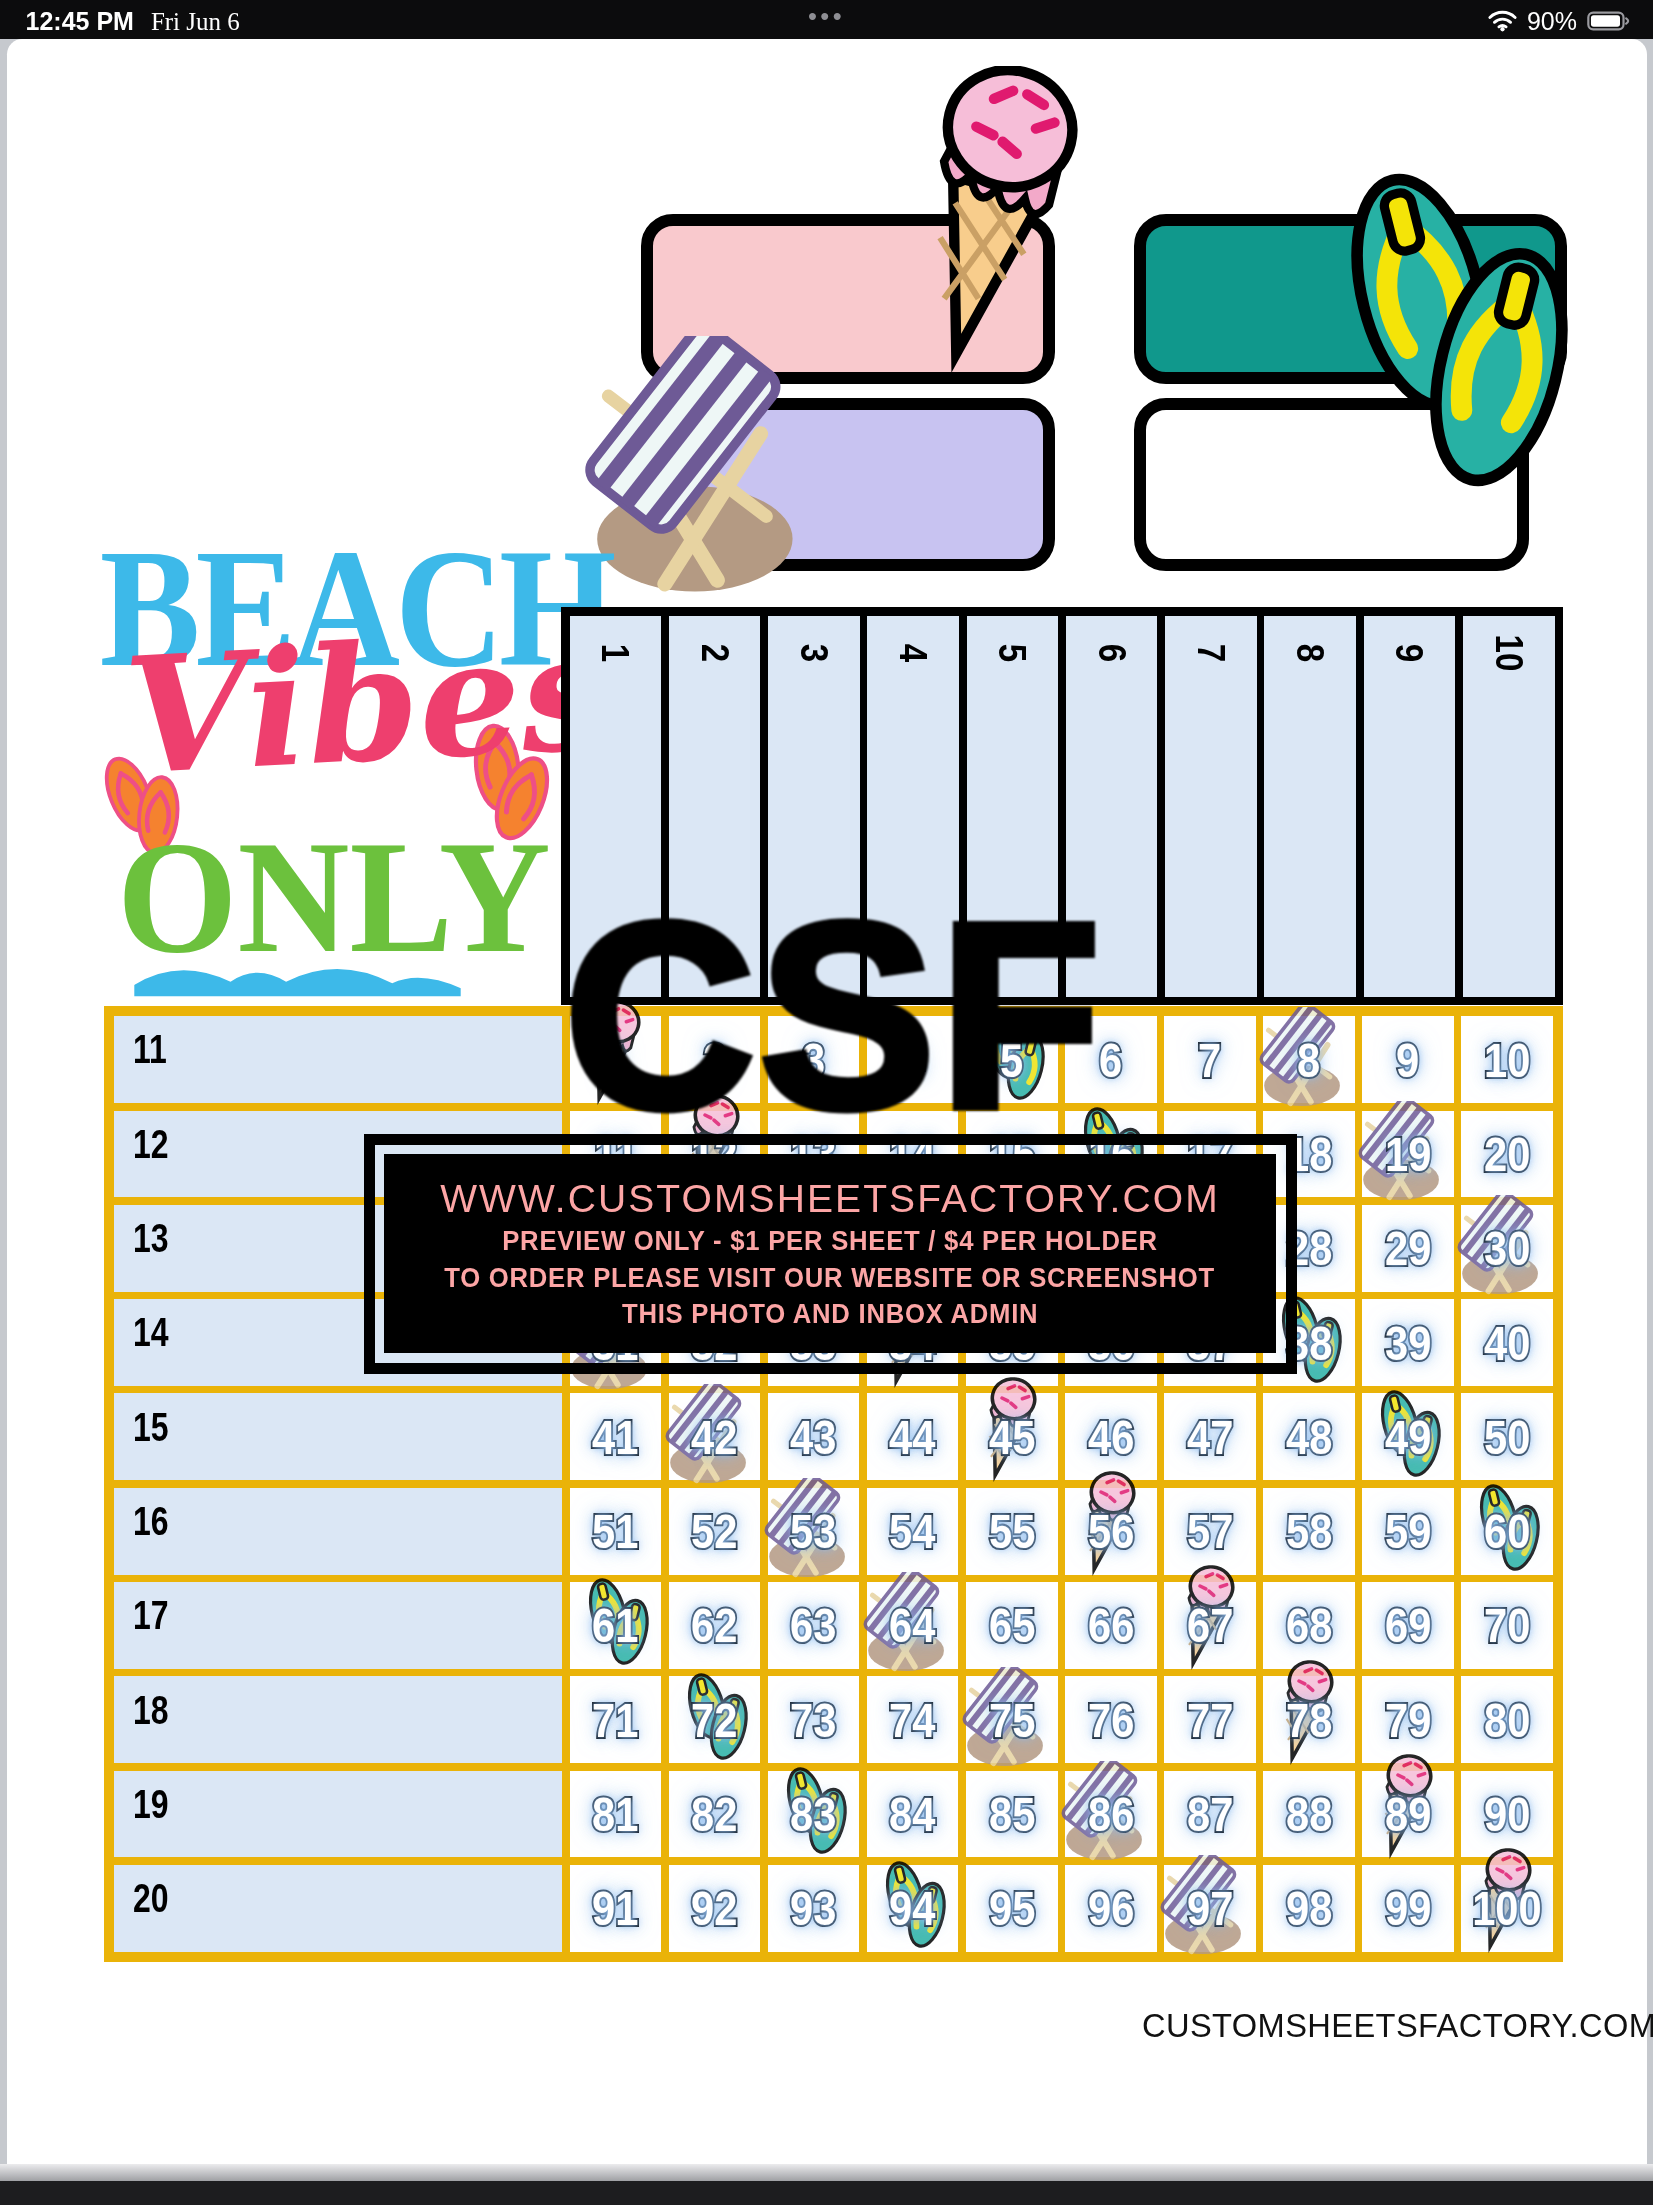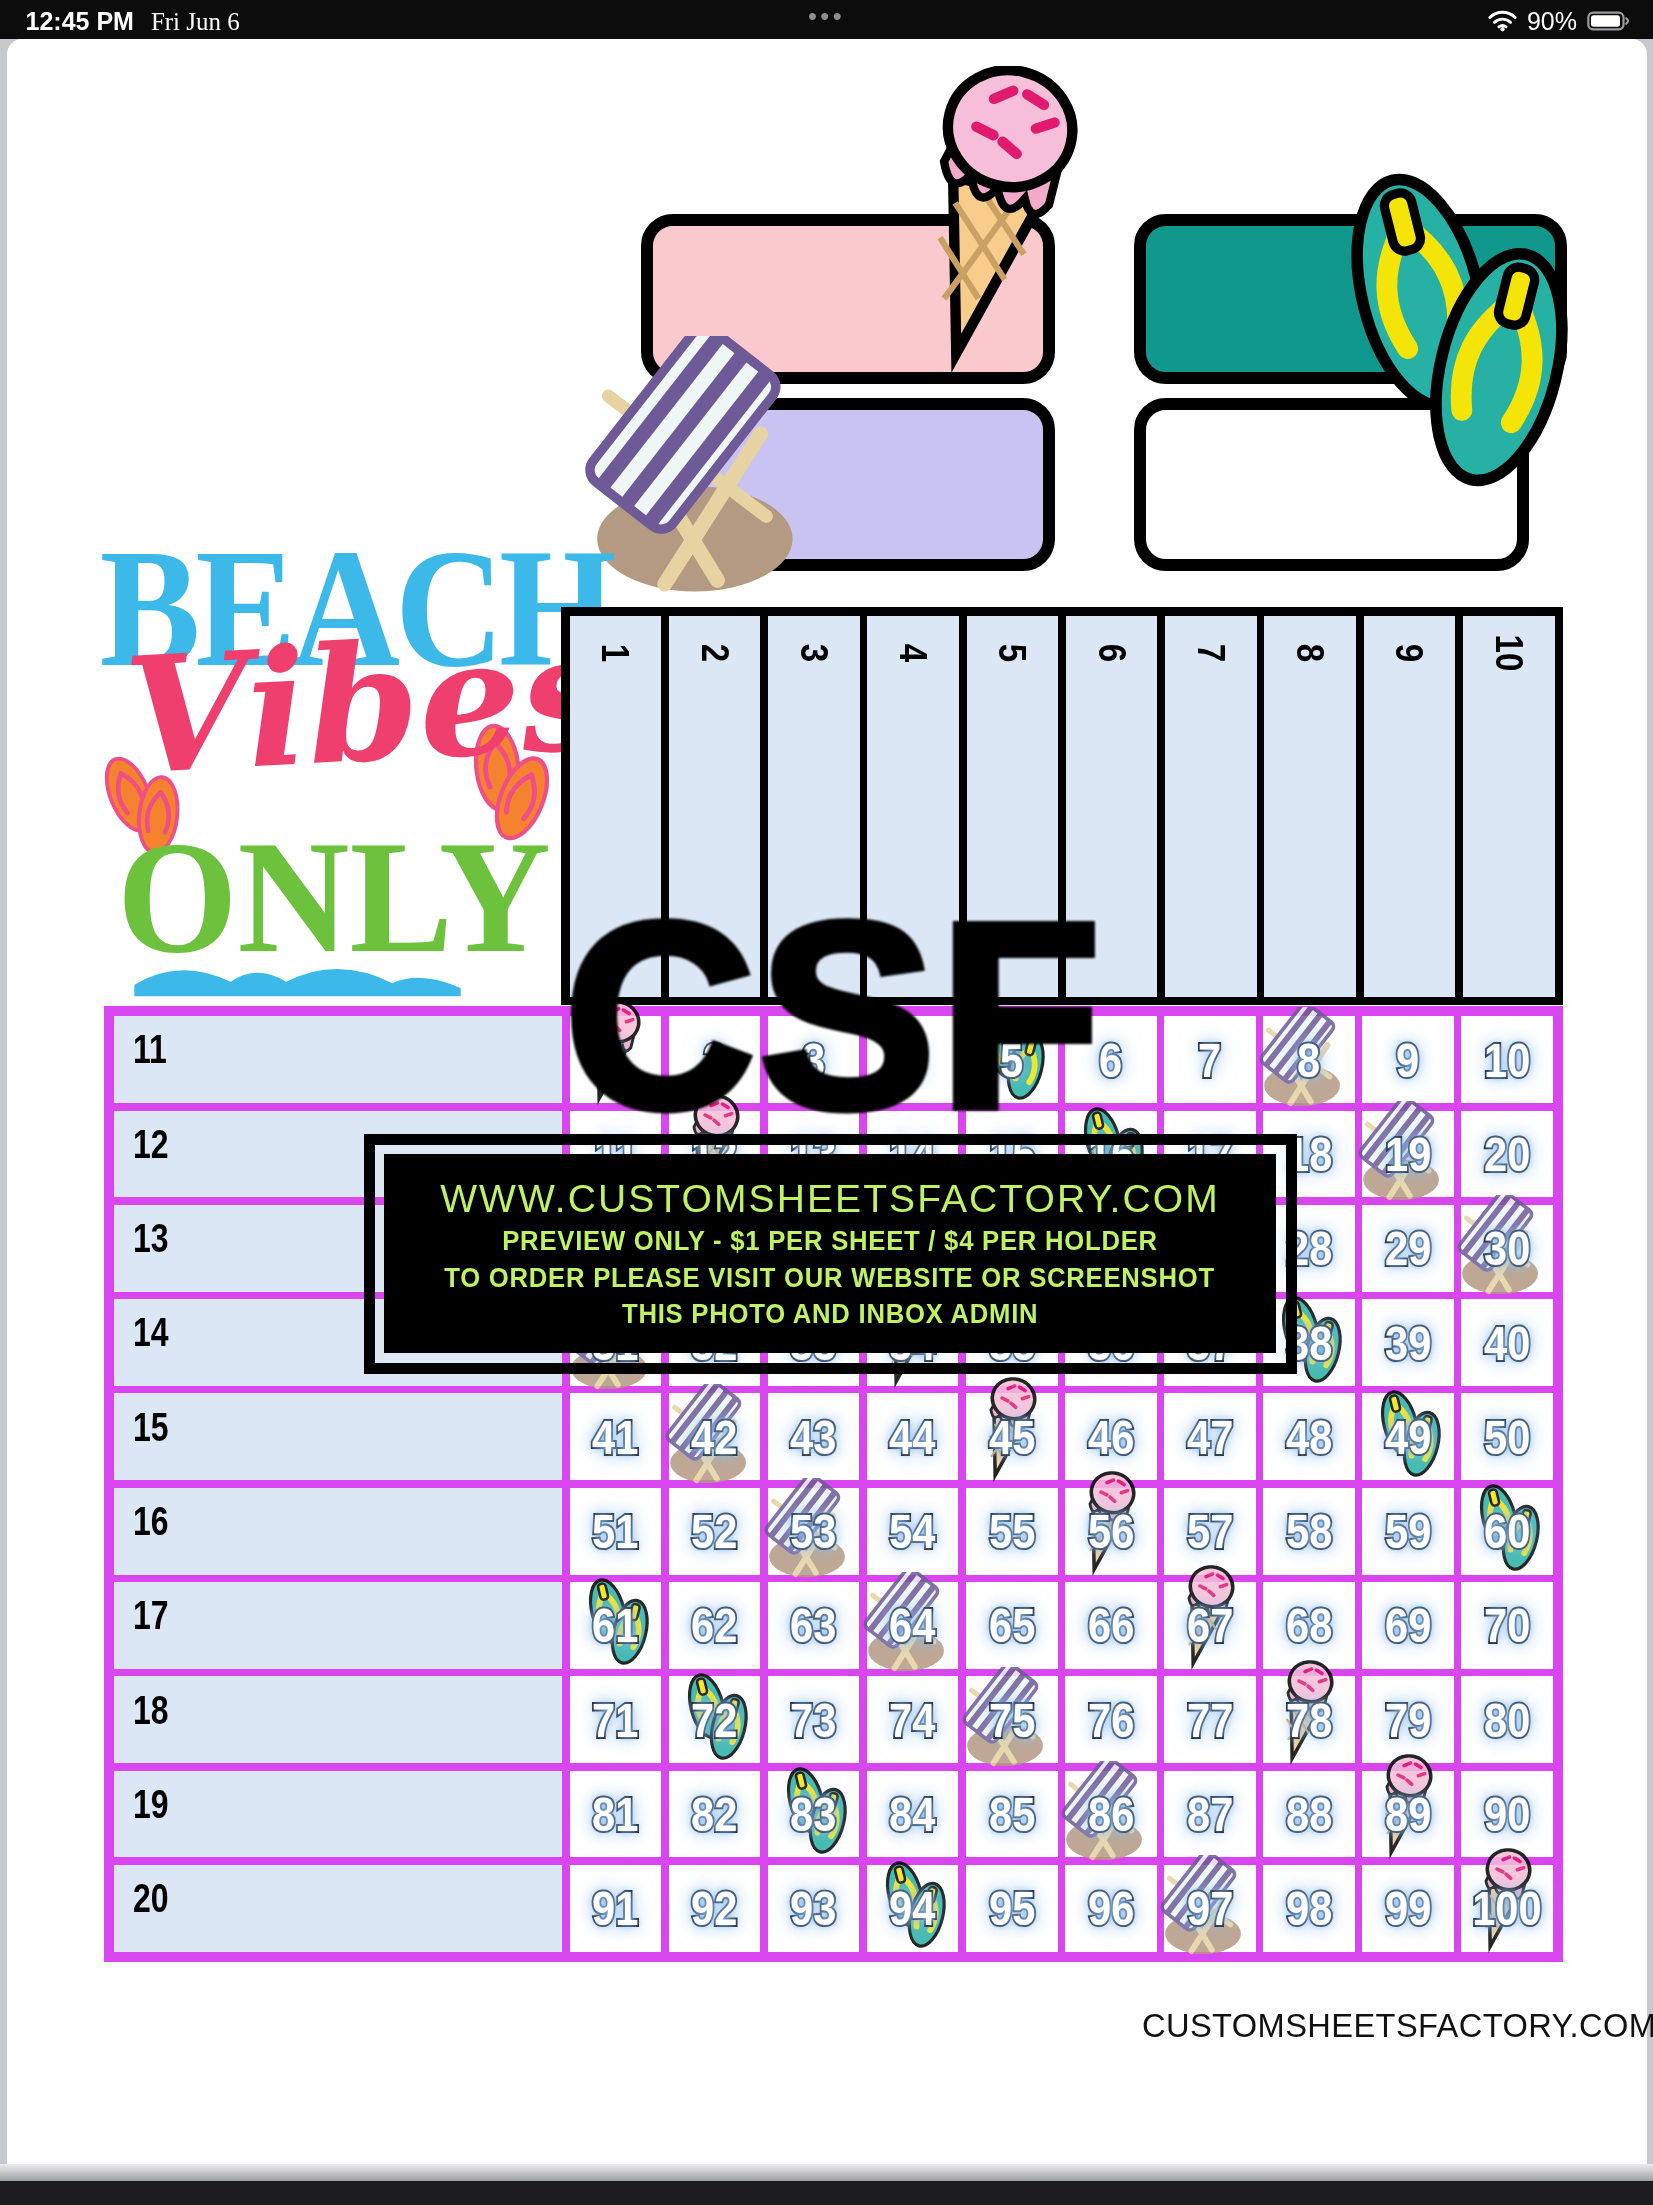--- a/index.html
+++ b/index.html
@@ -37,36 +37,36 @@
   .logo-vibes{position:absolute;left:32px;top:100px;font-family:"DejaVu Serif",serif;font-style:italic;font-weight:700;font-size:160px;line-height:1;color:#ee3f6e;transform:rotate(-3deg);}
   .logo-only{position:absolute;left:24px;top:293px;font-family:"Liberation Serif",serif;font-weight:700;font-size:155px;line-height:1;letter-spacing:0px;color:#6cc13d;transform:scaleY(1.04);transform-origin:left top;}
   .logo-wave{position:absolute;left:34px;top:425px;width:341px;height:49px;}
   .logo-ff-l{position:absolute;left:6.8px;top:214px;width:87px;height:129px;transform:rotate(-8deg);}
   .logo-ff-r{position:absolute;left:367px;top:185px;width:100px;height:143px;transform:rotate(8deg);}
 
   
   .grid-header{position:absolute;left:561px;top:607px;width:1002px;height:398px;background:#000;display:grid;grid-template-columns:repeat(10,1fr);gap:7.6px;padding:8.5px;box-sizing:border-box;z-index:4;}
   .hcell{background:#dbe7f5;position:relative;}
   .hnum{position:absolute;top:15.3px;left:50%;transform:translateX(-50%) rotate(90deg) scaleX(0.85);font-weight:700;font-size:39px;color:#000;}
-  .grid-body{position:absolute;left:104px;top:1006px;width:1459px;height:956px;background:#d946ef;display:grid;grid-template-columns:448px repeat(10,1fr);grid-auto-rows:1fr;gap:7.6px;padding:10.2px;box-sizing:border-box;z-index:4;}
+  .grid-body{position:absolute;left:104px;top:1006px;width:1459px;height:956px;background:#eab308;display:grid;grid-template-columns:448px repeat(10,1fr);grid-auto-rows:1fr;gap:7.6px;padding:10.2px;box-sizing:border-box;z-index:4;}
   .lcell{background:#dbe7f5;position:relative;}
   .rlabel{position:absolute;left:18.7px;top:10.2px;font-weight:700;font-size:41px;color:#000;transform:scaleX(0.78);transform-origin:left top;}
   .ncell{background:#fff;position:relative;display:flex;align-items:center;justify-content:center;}
   .num{position:relative;z-index:2;display:inline-block;font-weight:700;font-size:49px;color:#fff;
        -webkit-text-stroke:4.2px #000;paint-order:stroke fill;transform:scaleX(0.85);
        text-shadow:0 0 6.8px rgba(142,188,238,.95),0 0 13.6px rgba(142,188,238,.85),0 0 24px rgba(142,188,238,.6);}
   .cicon{position:absolute;left:50%;top:50%;z-index:1;opacity:.85;pointer-events:none;}
   .ic-flip-flops{width:71px;height:109px;transform:translate(-46%,-55%);}
   .ic-beach-chair{width:95px;height:102px;transform:translate(-55%,-52%);}
   .ic-ice-cream{width:71px;height:107px;transform:translate(-58%,-56%);}
 
   
   .csf{position:absolute;left:564px;top:883px;z-index:6;font-family:"Liberation Sans",sans-serif;font-weight:700;font-size:265px;line-height:1;letter-spacing:3.4px;color:#000;-webkit-text-stroke:7.6px #000;filter:blur(1px);}
   .wm-frame{position:absolute;left:364px;top:1134px;width:933px;height:240px;border:11px solid #000;box-sizing:border-box;z-index:7;}
-  .wm-inner{position:absolute;left:384px;top:1154px;width:892px;height:199px;background:#000;z-index:8;display:flex;flex-direction:column;align-items:center;justify-content:center;gap:5.1px;color:#bef264;text-align:center;}
+  .wm-inner{position:absolute;left:384px;top:1154px;width:892px;height:199px;background:#000;z-index:8;display:flex;flex-direction:column;align-items:center;justify-content:center;gap:5.1px;color:#fca5a5;text-align:center;}
   .wm-site{font-size:39px;font-weight:400;letter-spacing:2.1px;}
   .wm-line{font-size:27px;font-weight:700;letter-spacing:0.8px;line-height:31px;transform:scaleX(0.95);}
 
   .footer-site{position:absolute;left:1142px;top:2006px;z-index:3;font-size:34px;color:#111;letter-spacing:0.4px;transform:scaleX(0.96);transform-origin:left top;}
 </style>
 </head>
 <body>
 
 <svg width="0" height="0" style="position:absolute" aria-hidden="true">
   <defs>

